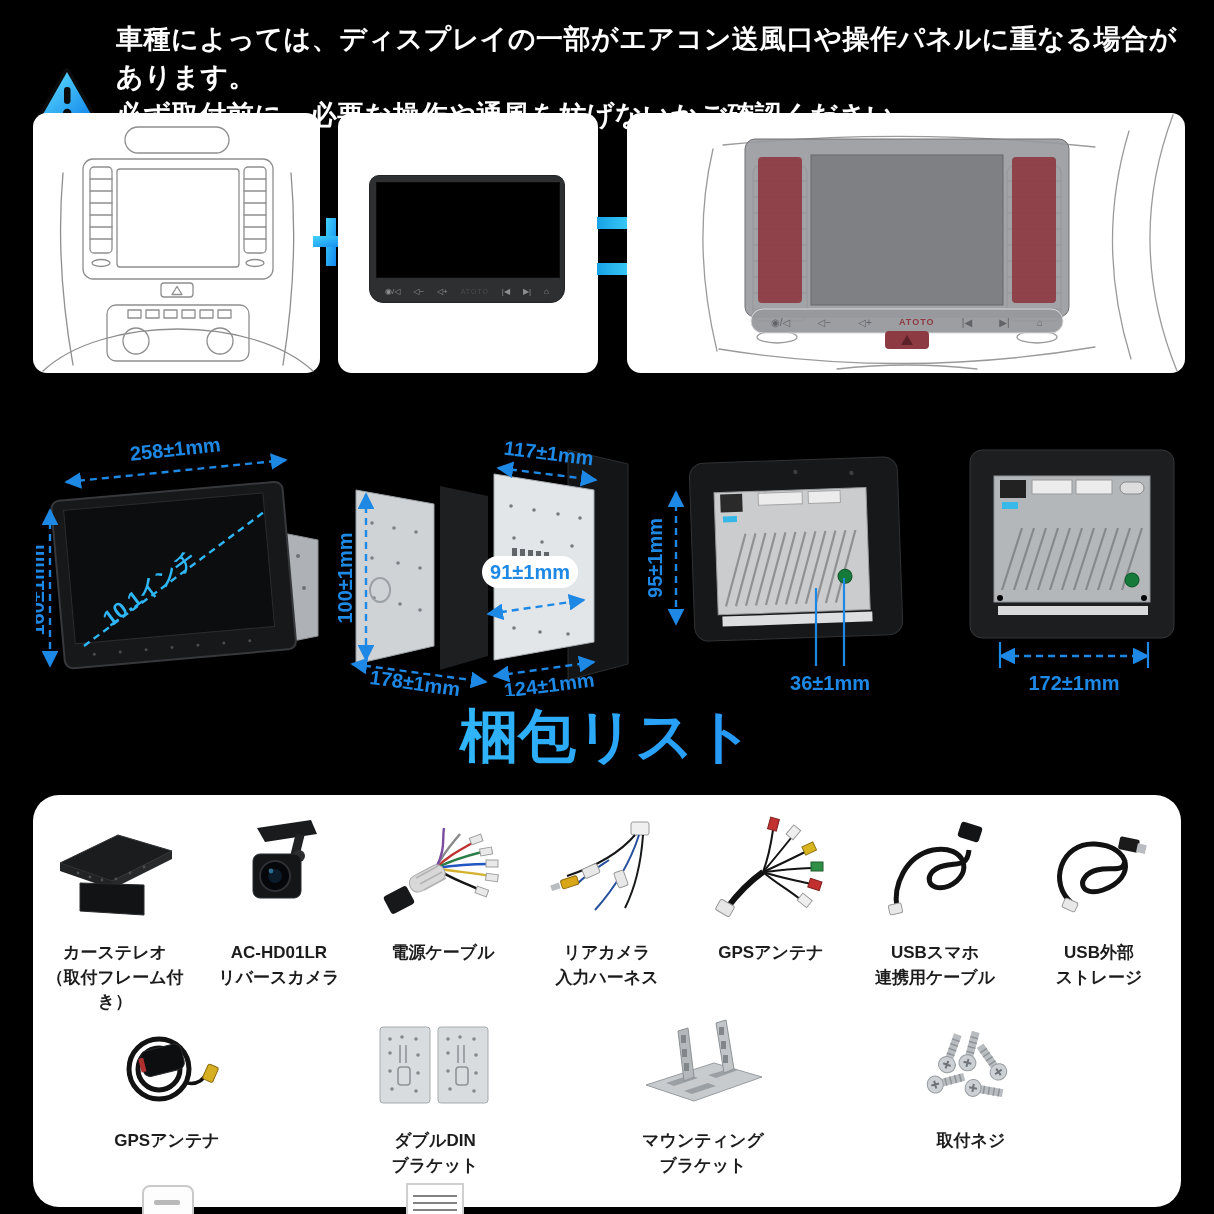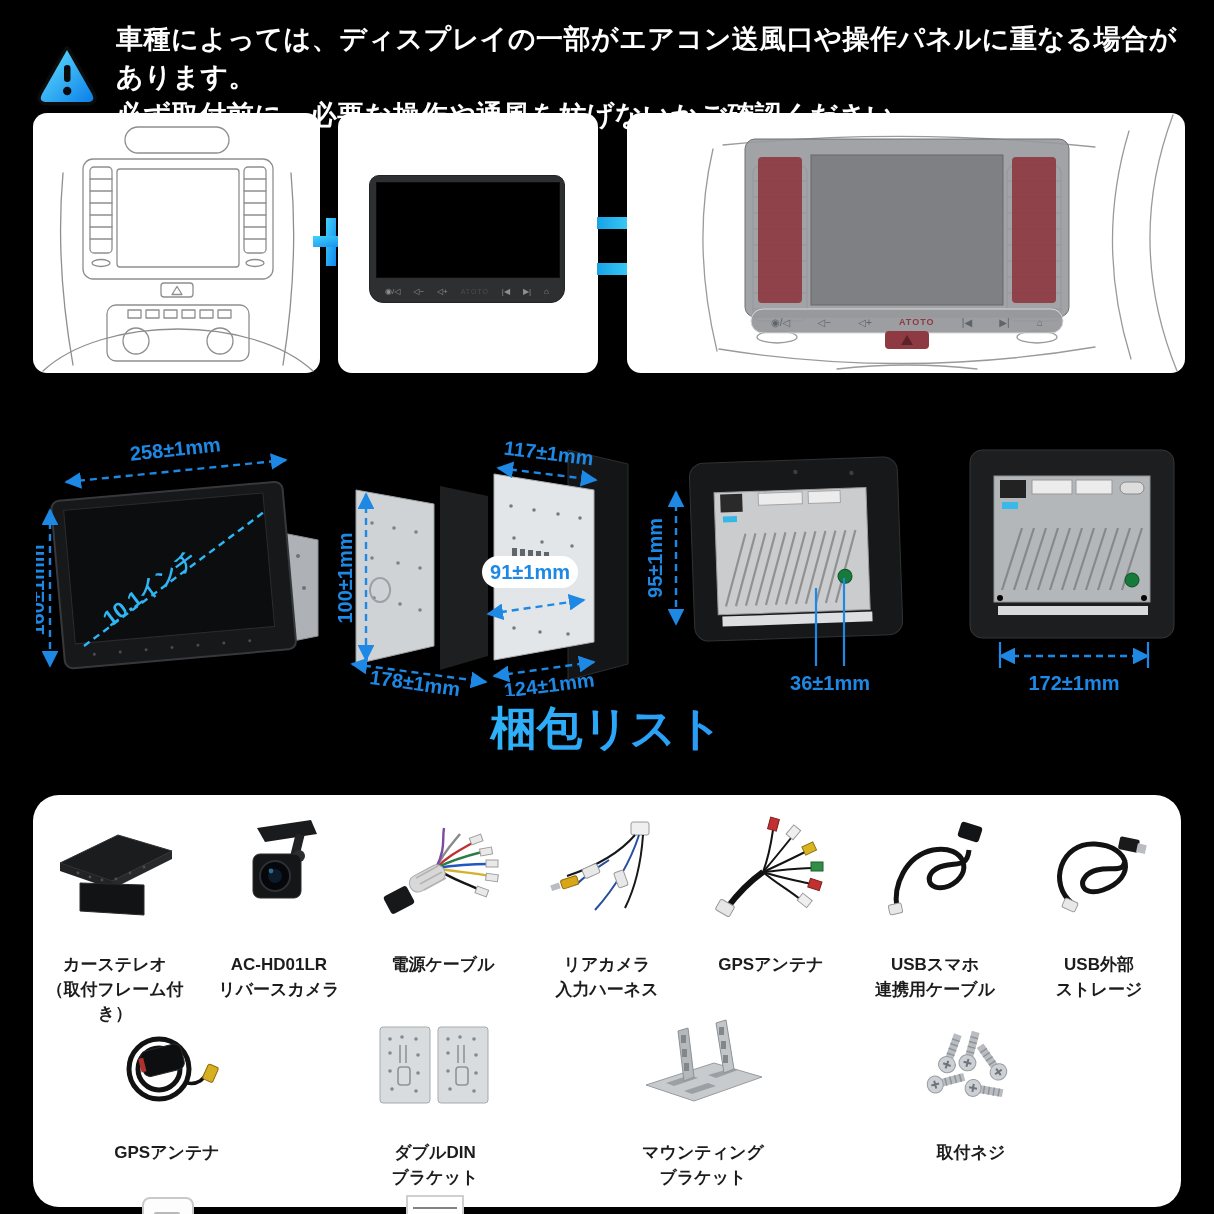--- a/index.html
+++ b/index.html
@@ -1,20 +1,20 @@
 <!DOCTYPE html>
 <html><head>
 <meta charset="utf-8">
 <style>
   html,body{margin:0;padding:0;background:#000;}
   .page{position:relative;width:1214px;height:1214px;background:#000;overflow:hidden;
         font-family:"Liberation Sans",sans-serif;}
 
   
-  .warning{position:absolute;left:36px;top:20px;width:1160px;display:flex;gap:18px;align-items:center;}
+  .warning{position:absolute;left:36px;top:20px;width:1160px;display:flex;gap:18px;align-items:flex-end;}
   .warn-icon{flex:0 0 auto;margin-top:2px;}
   .warn-text{color:#fff;font-size:27px;font-weight:bold;line-height:38px;letter-spacing:.5px;}
 
   
   .panel{position:absolute;top:113px;height:260px;background:#fff;border-radius:14px;}
   .panel1{left:33px;width:287px;}
   .panel2{left:338px;width:260px;}
   .panel3{left:627px;width:558px;}
   .plus{position:absolute;left:313px;top:218px;}
   .arrow1{position:absolute;left:597px;top:204px;}
@@ -34,28 +34,28 @@
   
   .dims svg{position:absolute;}
   .dims text{font-family:"Liberation Sans",sans-serif;font-weight:bold;font-size:20px;fill:#1e88e5;}
   .dims text.cyan{fill:#2eb6f5;font-size:22px;}
   .dl{stroke:#1e88e5;stroke-width:2.4;stroke-dasharray:7 5;fill:none;}
   .sl{stroke:#1e88e5;stroke-width:2.2;fill:none;}
   .v1{left:36px;top:428px;} .v2{left:336px;top:428px;} .v3{left:648px;top:428px;} .v4{left:936px;top:428px;}
 
   
   .list-title{position:absolute;left:0;top:698px;width:1214px;margin:0;text-align:center;
-      font-size:46px;font-weight:bold;
+      font-size:58px;font-weight:bold;
       background:linear-gradient(90deg,#3bd7fd 10%,#1b76f3 90%);
       -webkit-background-clip:text;background-clip:text;color:transparent;}
   .packing{position:absolute;left:33px;top:795px;width:1148px;height:412px;background:#fff;border-radius:26px;}
   .prow{position:absolute;left:0;display:grid;}
   .prow1{top:16px;width:1148px;grid-template-columns:repeat(7,1fr);}
   .prow2{top:214px;width:1072px;grid-template-columns:repeat(4,1fr);}
-  .pack-item{display:flex;flex-direction:column;align-items:center;gap:12px;}
+  .pack-item{display:flex;flex-direction:column;align-items:center;}
   .pack-icon{height:122px;display:flex;align-items:center;justify-content:center;}
   .prow2 .pack-icon{height:112px;}
   .pack-label{margin-top:8px;font-size:17px;font-weight:bold;color:#1c1c1c;text-align:center;
               line-height:1.45;white-space:pre-line;}
 </style>
 </head>
 <body>
 
 <div class="page">
 

